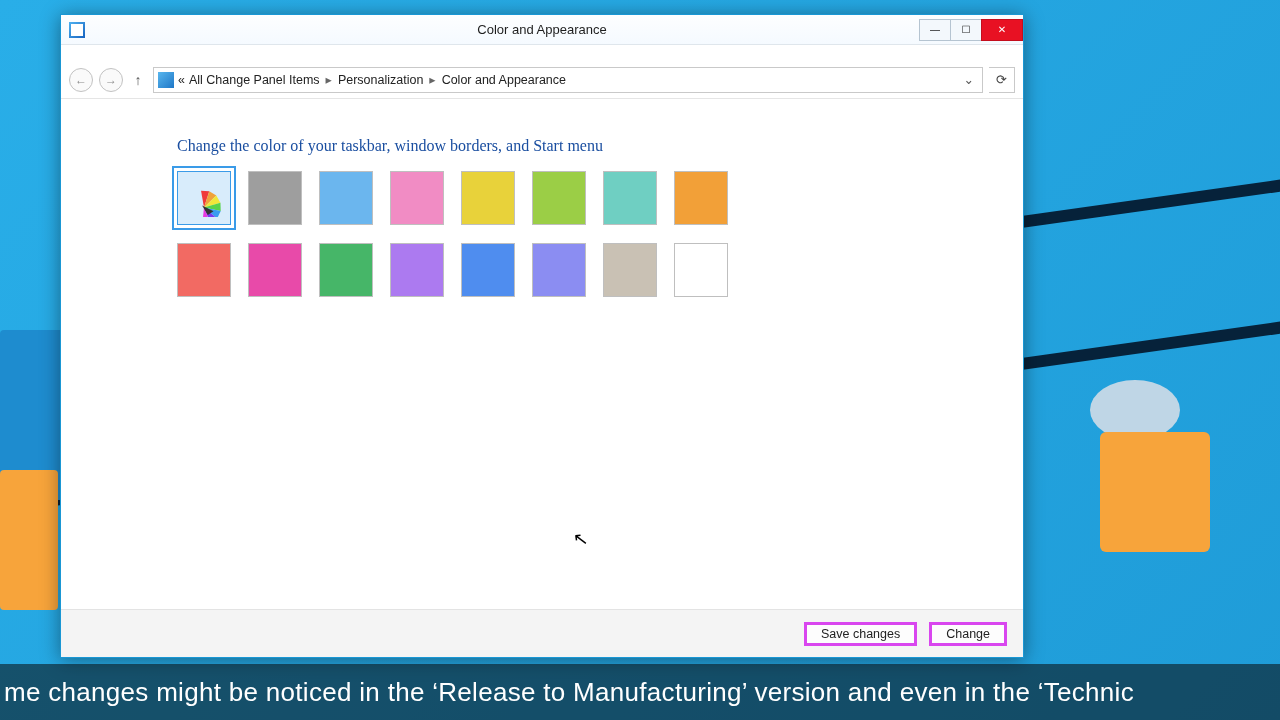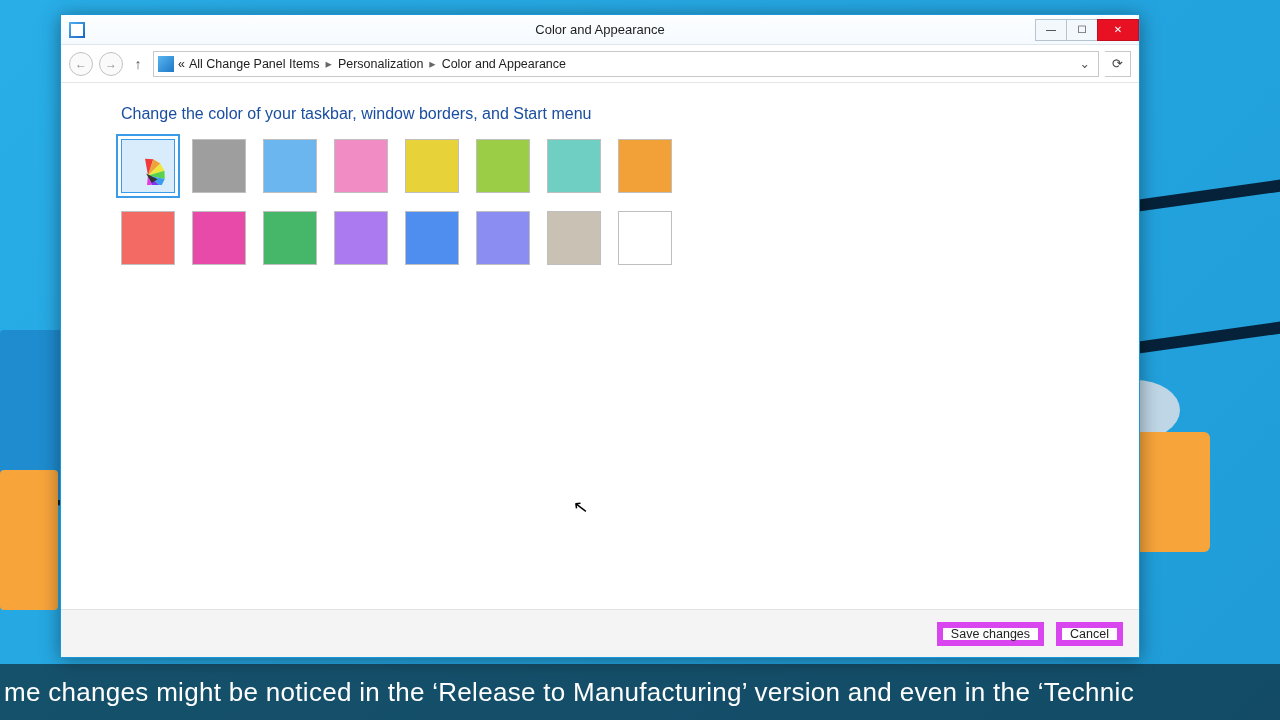--- a/index.html
+++ b/index.html
@@ -21,25 +21,25 @@
   .desert-line2 { top: 368px; left: -60px; transform: rotate(-8deg); }
   .bg-block { position: absolute; }
   .bg-left-blue  { left: 0; top: 330px; width: 65px; height: 170px; background:#1e8ccf; border-radius:4px; }
   .bg-left-orange{ left: 0; top: 470px; width: 58px; height: 140px; background:#f7a43b; border-radius:4px; }
   .bg-right-blue { right: 100px; top: 380px; width: 90px; height: 60px; background:#bfd6e6; border-radius:50%; }
   .bg-right-or   { right: 70px; top: 432px; width: 110px; height: 120px; background:#f7a43b; border-radius:6px; }
 
   .window {
     position: absolute;
     left: 60px; top: 14px;
-    width: 1080px; height: 644px;
+    width: 964px; height: 644px;
     background: #fff;
     border: 1px solid #1a97d4;
     box-shadow: 0 2px 18px rgba(0,0,0,.4);
-    display: flex; flex-direction: column;
+    display: flex; flex-direction: column; gap: 16px;
   }
 
   
   .titlebar {
     height: 30px; background: linear-gradient(#fdfeff,#f5faff);
     border-bottom: 1px solid #dfe6ec;
     display: flex; align-items: center;
     position: relative;
   }
   .titlebar .app-icon {
@@ -90,21 +90,21 @@
     display:flex; align-items:center; justify-content:center; color:#444; font-size:13px;
   }
   .searchbox {
     width:198px; height:26px; border:1px solid #c9c9c9; background:#fff;
     display:flex; align-items:center; padding:0 6px; font-size:12.5px; color:#666;
     justify-content:space-between;
   }
   .searchbox .mag { font-size:12px; color:#555; }
 
   
-  .content { flex:1; padding:22px 34px 0 60px; position:relative;}
+  .content { flex:1; padding:22px 34px 0 116px; position:relative;font-family:Liberation Serif, serif;}
   .heading { font-size:16px; color:#1a4ea0; margin-bottom:16px; font-weight:400;}
   .swatches { display:flex; flex-direction:column; gap:18px; }
   .sw-row { display:flex; gap:17px; }
   .swatch {
     width:54px; height:54px; border:1px solid #bfbfbf;
   }
   .swatch.selected{
     outline:2px solid #3a9be8; outline-offset:3px;
     border:1px solid #3a9be8;
     display:flex; align-items:center; justify-content:center;
@@ -117,22 +117,22 @@
     transform: rotate(-8deg);
   }
 
   
   .footer {
     height:48px; border-top:1px solid #e3e3e3; background:#f4f4f4;
     display:flex; align-items:center; justify-content:flex-end; gap:12px;
     padding:0 16px;
   }
   .btn {
-    height:24px; padding:0 8px; font-size:12.5px;
-    background:#fdfdfd; border:6px solid #d946ef; color:#222;
+    height:24px; padding:0 14px; font-size:12.5px;
+    background:#fdfdfd; border:3px solid #d946ef; color:#222;
     display:flex; align-items:center;
   }
 
   
   .subs {
     position:absolute; left:0; right:0; bottom:0; height:56px;
     background: rgba(10,10,10,.55);
     color:#fff; font-size:26px;
     display:flex; align-items:center; padding:16px 4px;
     white-space:nowrap; overflow:hidden;
@@ -224,17 +224,17 @@
           <div class="swatch" style="background: rgb(201, 193, 180);"></div>
           <div class="swatch" style="background: rgb(255, 255, 255);"></div>
         </div>
     </div>
 
     <div class="cursor">↖</div>
   </div>
 
   <div class="footer">
     <div class="btn">Save changes</div>
-    <div class="btn">Cancel</div>
+    <div class="btn">Change</div>
   </div>
 </div>
 
 <div class="subs">me changes might be noticed in the ‘Release to Manufacturing’ version and even in the ‘Technic</div>
 
 </body></html>

